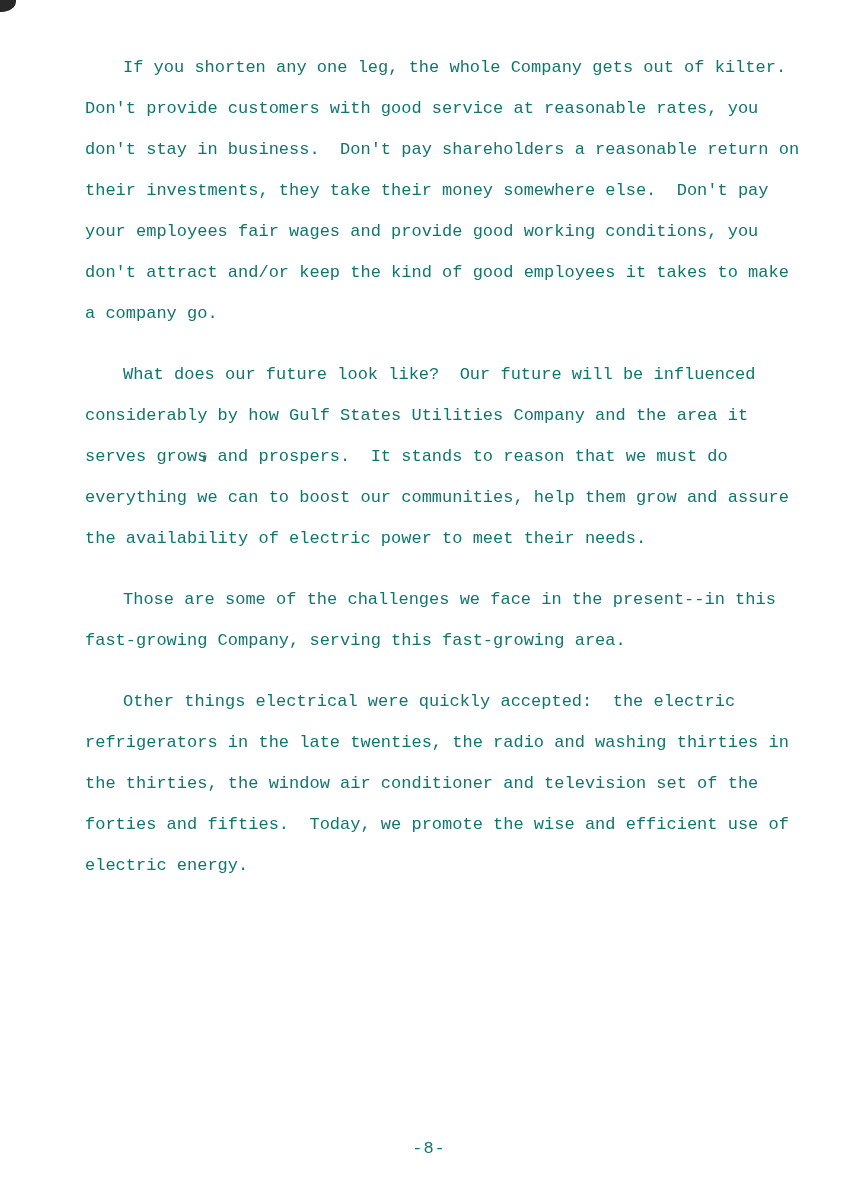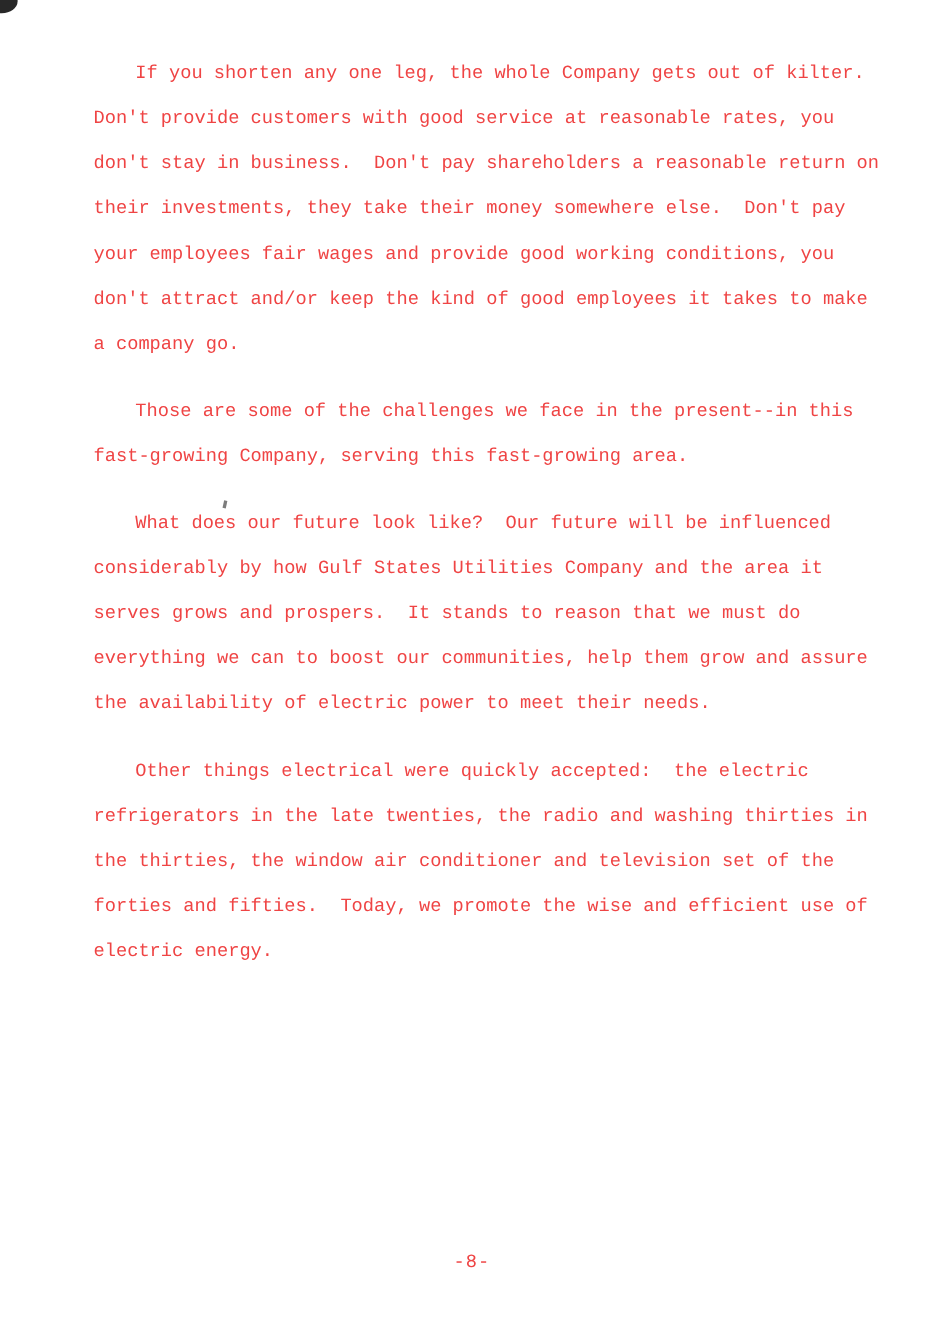--- a/index.html
+++ b/index.html
@@ -7,21 +7,21 @@
     padding: 0;
     background: #ffffff;
   }
   .page {
     position: relative;
     width: 858px;
     height: 1200px;
     background: #ffffff;
     overflow: hidden;
     font-family: "Liberation Mono", "DejaVu Sans Mono", monospace;
-    color: #ef4444;
+    color: #0f766e;
     box-sizing: border-box;
   }
   .text-body {
     position: absolute;
     top: 47px;
     left: 85px;
     width: 720px;
   }
   .para {
     margin: 0 0 20px 0;
@@ -71,27 +71,27 @@
   <span class="artifact speck"></span>
 
   <div class="text-body">
     <p class="para">If you shorten any one leg, the whole Company gets out of kilter.
 Don't provide customers with good service at reasonable rates, you
 don't stay in business.  Don't pay shareholders a reasonable return on
 their investments, they take their money somewhere else.  Don't pay
 your employees fair wages and provide good working conditions, you
 don't attract and/or keep the kind of good employees it takes to make
 a company go.</p>
-    <p class="para">Those are some of the challenges we face in the present--in this
-fast-growing Company, serving this fast-growing area.</p>
     <p class="para">What does our future look like?  Our future will be influenced
 considerably by how Gulf States Utilities Company and the area it
 serves grows and prospers.  It stands to reason that we must do
 everything we can to boost our communities, help them grow and assure
 the availability of electric power to meet their needs.</p>
+    <p class="para">Those are some of the challenges we face in the present--in this
+fast-growing Company, serving this fast-growing area.</p>
     <p class="para">Other things electrical were quickly accepted:  the electric
 refrigerators in the late twenties, the radio and washing thirties in
 the thirties, the window air conditioner and television set of the
 forties and fifties.  Today, we promote the wise and efficient use of
 electric energy.</p>
   </div>
 
   <div class="page-number">-8-</div>
 
 </div>

